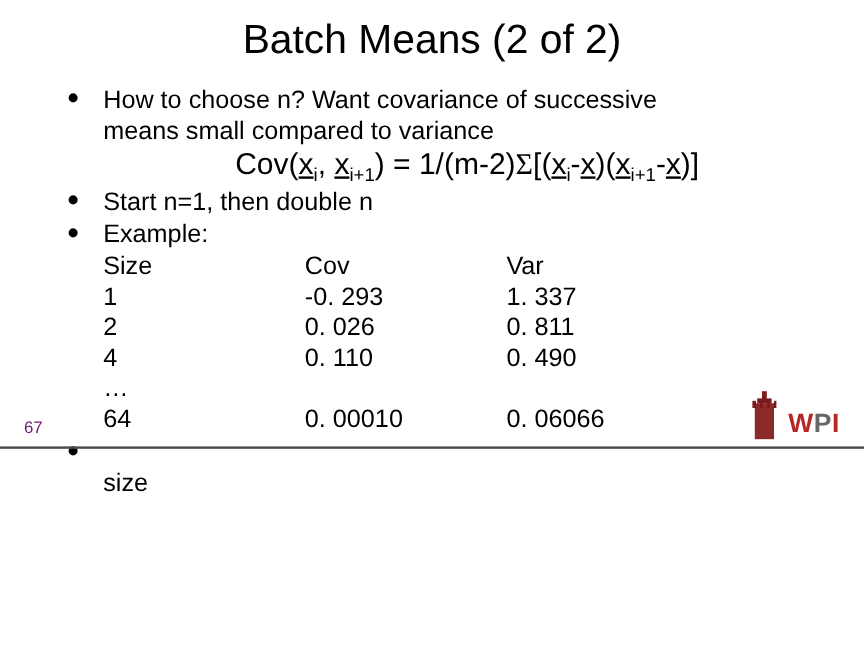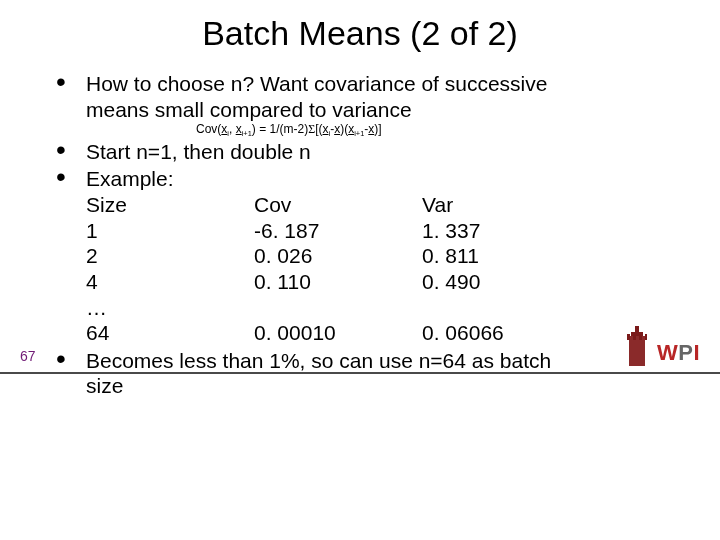--- a/index.html
+++ b/index.html
@@ -43,21 +43,21 @@
   ul.bullets > li::before {
     content: "•";
     position: absolute;
     left: 14px;
     top: -6px;
     font-size: 28px;
     font-family: Arial, sans-serif;
   }
   .formula {
     padding-left: 110px;
-    font-size: 12px;
+    font-size: 25px;
   }
   .sub {
     font-size: 0.62em;
     vertical-align: sub;
     line-height: 0;
   }
   .u { text-decoration: underline; }
   .sigma { font-family: "Times New Roman", serif; }
   .table {
     display: table;
@@ -146,21 +146,21 @@
       <li>
         <span>Example:</span>
         <div class="table">
           <div class="trow">
             <div class="tcell">Size</div>
             <div class="tcell">Cov</div>
             <div class="tcell">Var</div>
           </div>
           <div class="trow">
             <div class="tcell">1</div>
-            <div class="tcell">-6. 187</div>
+            <div class="tcell">-0. 293</div>
             <div class="tcell">1. 337</div>
           </div>
           <div class="trow">
             <div class="tcell">2</div>
             <div class="tcell">0. 026</div>
             <div class="tcell">0. 811</div>
           </div>
           <div class="trow">
             <div class="tcell">4</div>
             <div class="tcell">0. 110</div>
@@ -173,21 +173,21 @@
           </div>
           <div class="trow">
             <div class="tcell">64</div>
             <div class="tcell">0. 00010</div>
             <div class="tcell">0. 06066</div>
           </div>
         </div>
       </li>
 
       <li>
-        <span>Becomes less than 1%, so can use n=64 as batch</span><br>
+        <br>
         <span>size</span>
       </li>
 
     </ul>
   </div>
 
   <div class="slide-number">67</div>
 
   <div class="logo">
     <div class="logo-tower"></div>

